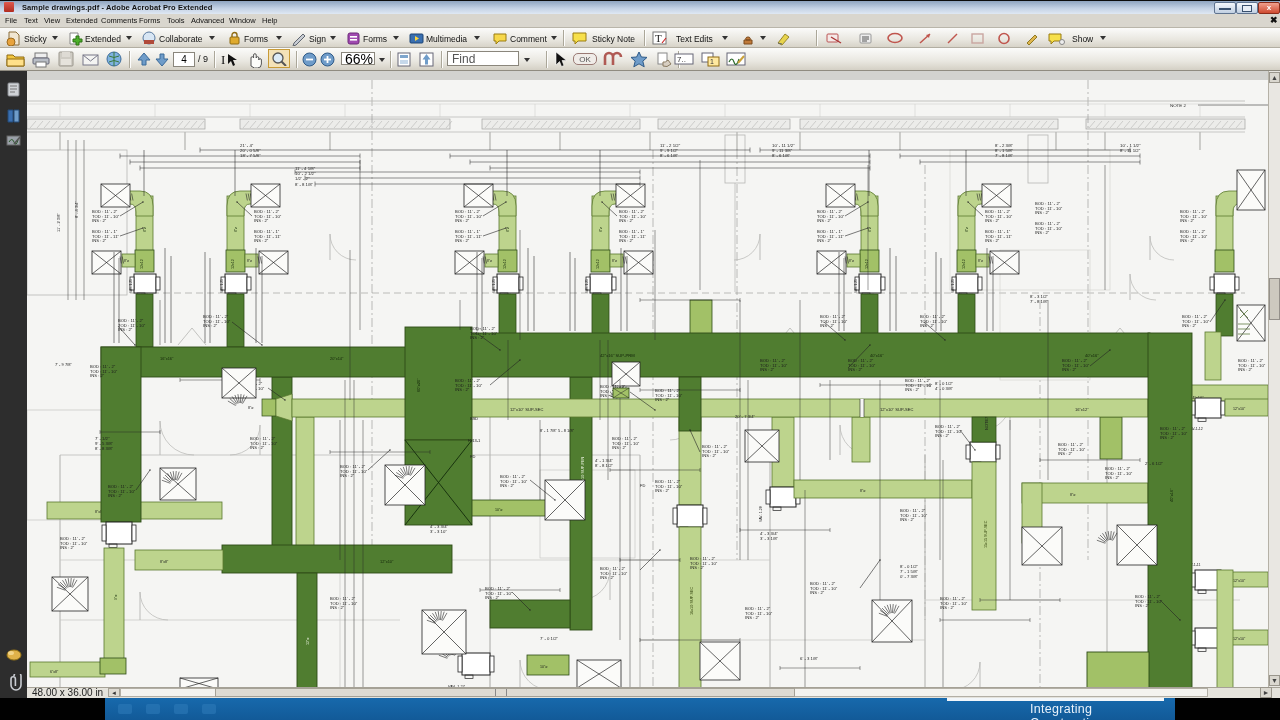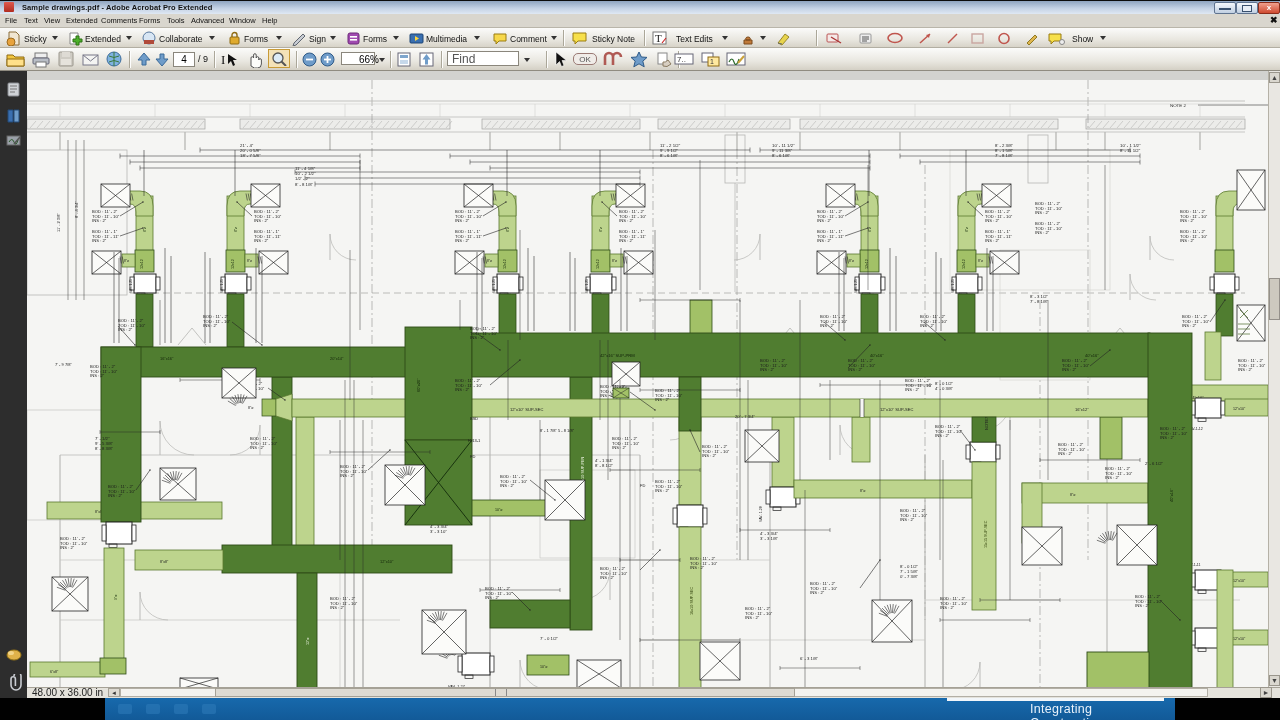--- a/index.html
+++ b/index.html
@@ -1122,21 +1122,21 @@
       <div class="sep2" style="left:296px"></div>
       <svg class="abs" style="left:302px;top:4px" width="16" height="15" viewBox="0 0 16 15" xmlns="http://www.w3.org/2000/svg">
         <circle cx="7.5" cy="7.5" r="6.5" fill="#6f9cc9" stroke="#2e5a88"></circle>
         <rect x="4" y="6.6" width="7" height="1.8" fill="#fff"></rect>
       </svg>
       <svg class="abs" style="left:320px;top:4px" width="16" height="15" viewBox="0 0 16 15" xmlns="http://www.w3.org/2000/svg">
         <circle cx="7.5" cy="7.5" r="6.5" fill="#6f9cc9" stroke="#2e5a88"></circle>
         <rect x="4" y="6.6" width="7" height="1.8" fill="#fff"></rect>
         <rect x="6.6" y="4" width="1.8" height="7" fill="#fff"></rect>
       </svg>
-      <div class="abs" style="left:341px;top:4px;width:34px;height:13px;background:#fff;border:1px solid #8a867c;font-size:10px;line-height:13px;padding-left:17px;box-sizing:border-box">66%</div>
+      <div class="abs" style="left:341px;top:4px;width:34px;height:13px;background:#fff;border:1px solid #8a867c;font-size:14px;line-height:13px;padding-left:3px;box-sizing:border-box">66%</div>
       <div class="caret2" style="left:379px"></div>
       <div class="sep2" style="left:390px"></div>
       <svg class="abs" style="left:396px;top:3px" width="18" height="17" viewBox="0 0 18 17" xmlns="http://www.w3.org/2000/svg">
         <rect x="2" y="2" width="12" height="13" fill="#fff" stroke="#667"></rect>
         <rect x="4" y="4" width="8" height="3" fill="#7fa6cd"></rect>
         <rect x="4" y="9" width="8" height="4" fill="#c6d8ea"></rect>
       </svg>
       <svg class="abs" style="left:418px;top:3px" width="18" height="17" viewBox="0 0 18 17" xmlns="http://www.w3.org/2000/svg">
         <rect x="2" y="2" width="13" height="13" fill="#fff" stroke="#667"></rect>
         <path d="M8.5 3 l4 5.5 h-2.5 v5 h-3 v-5 h-2.5z" fill="#6f9cc9"></path>

